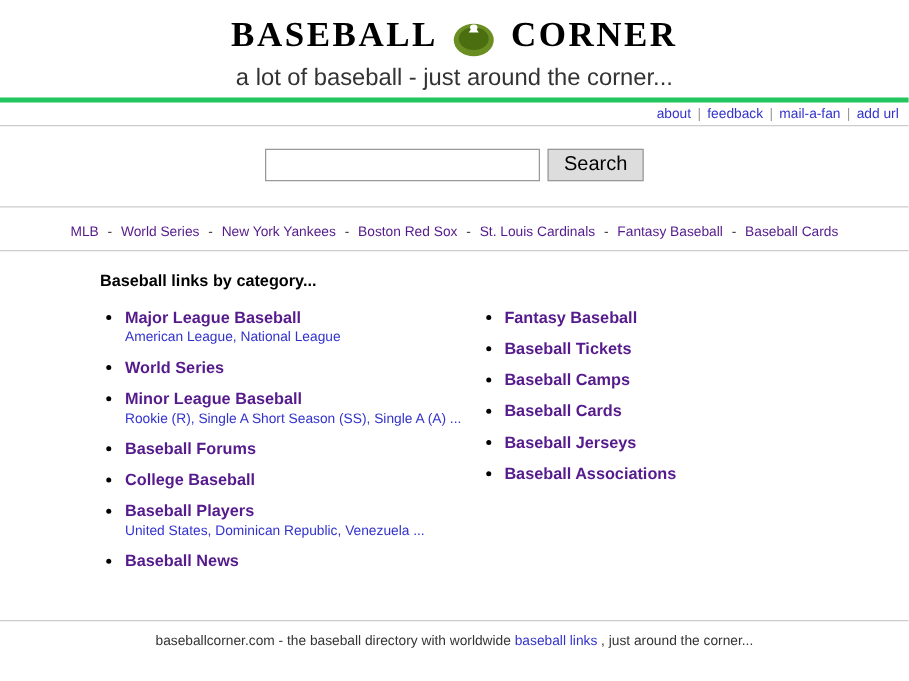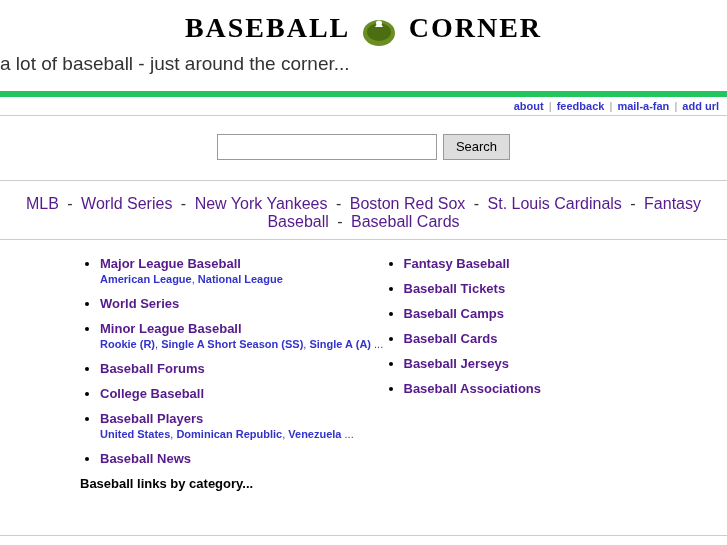--- a/index.html
+++ b/index.html
@@ -2,26 +2,26 @@
 <html><head>
   <meta charset="utf-8">
   <style>
     * { margin: 0; padding: 0; box-sizing: border-box; }
     body {
       font-family: Arial, sans-serif;
       font-size: 13px;
       background: #fff;
       color: #000;
     }
-    a { color: #3333cc; text-decoration: none; font-weight: bold; }
+    a { color: #3333cc; text-decoration: none; }
 
     #header {
-      text-align: left;
-      padding: 12px 0 12px 0;
-      border-bottom: 6px solid #22c55e;
+      text-align: center;
+      padding: 12px 0 0 0;
+      border-bottom: 4px solid #22c55e;
     }
     #logo {
       display: flex;
       align-items: center;
       justify-content: center;
       gap: 4px;
       margin-bottom: 4px;
     }
     #logo-text {
       font-family: Georgia, serif;
@@ -61,31 +61,31 @@
       border: 1px solid #999;
       padding: 2px 4px;
       font-size: 13px;
     }
     #search-button {
       height: 26px;
       padding: 0 12px;
       background: #ddd;
       border: 1px solid #999;
       cursor: pointer;
-      font-size: 13px;
+      font-size: 16px;
     }
     #recommended-label {
       font-weight: bold;
       font-size: 13px;
     }
 
     #featured-links {
       text-align: center;
       padding: 14px 0 8px 0;
-      font-size: 16px;
+      font-size: 11px;
       border-top: 1px solid #ccc;
       border-bottom: 1px solid #ccc;
       margin: 0 0 6px 0;
     }
     #featured-links a {
       color: #551a8b;
       font-weight: normal;
     }
     #featured-links span.sep { color: #333; margin: 0 4px; }
 
@@ -192,20 +192,21 @@
   <a href="#">Boston Red Sox</a>
   <span class="sep"> - </span>
   <a href="#">St. Louis Cardinals</a>
   <span class="sep"> - </span>
   <a href="#">Fantasy Baseball</a>
   <span class="sep"> - </span>
   <a href="#">Baseball Cards</a>
 </div>
 
 <div id="categories-section">
+  <div id="categories-title">Baseball links by category...</div>
   <div id="categories-columns">
 
     <div class="cat-col">
       <ul>
         <li>
           <a class="cat-item-title" href="#">Major League Baseball</a><br>
           <span class="cat-sub">
             <a href="#">American League</a>,
             <a href="#">National League</a>
           </span>
@@ -257,21 +258,20 @@
         </li>
         <li>
           <a class="cat-item-title" href="#">Baseball Jerseys</a>
         </li>
         <li>
           <a class="cat-item-title" href="#">Baseball Associations</a>
         </li>
       </ul>
     </div>
   </div>
-  <div id="categories-title">Baseball links by category...</div>
 </div>
 
 <div id="footer-section">
   <div class="site-desc">
     <span>baseballcorner.com - the baseball directory with worldwide</span>
     <a href="#">baseball links</a>
     <span>, just around the corner...</span>
   </div>
 
 </div>

